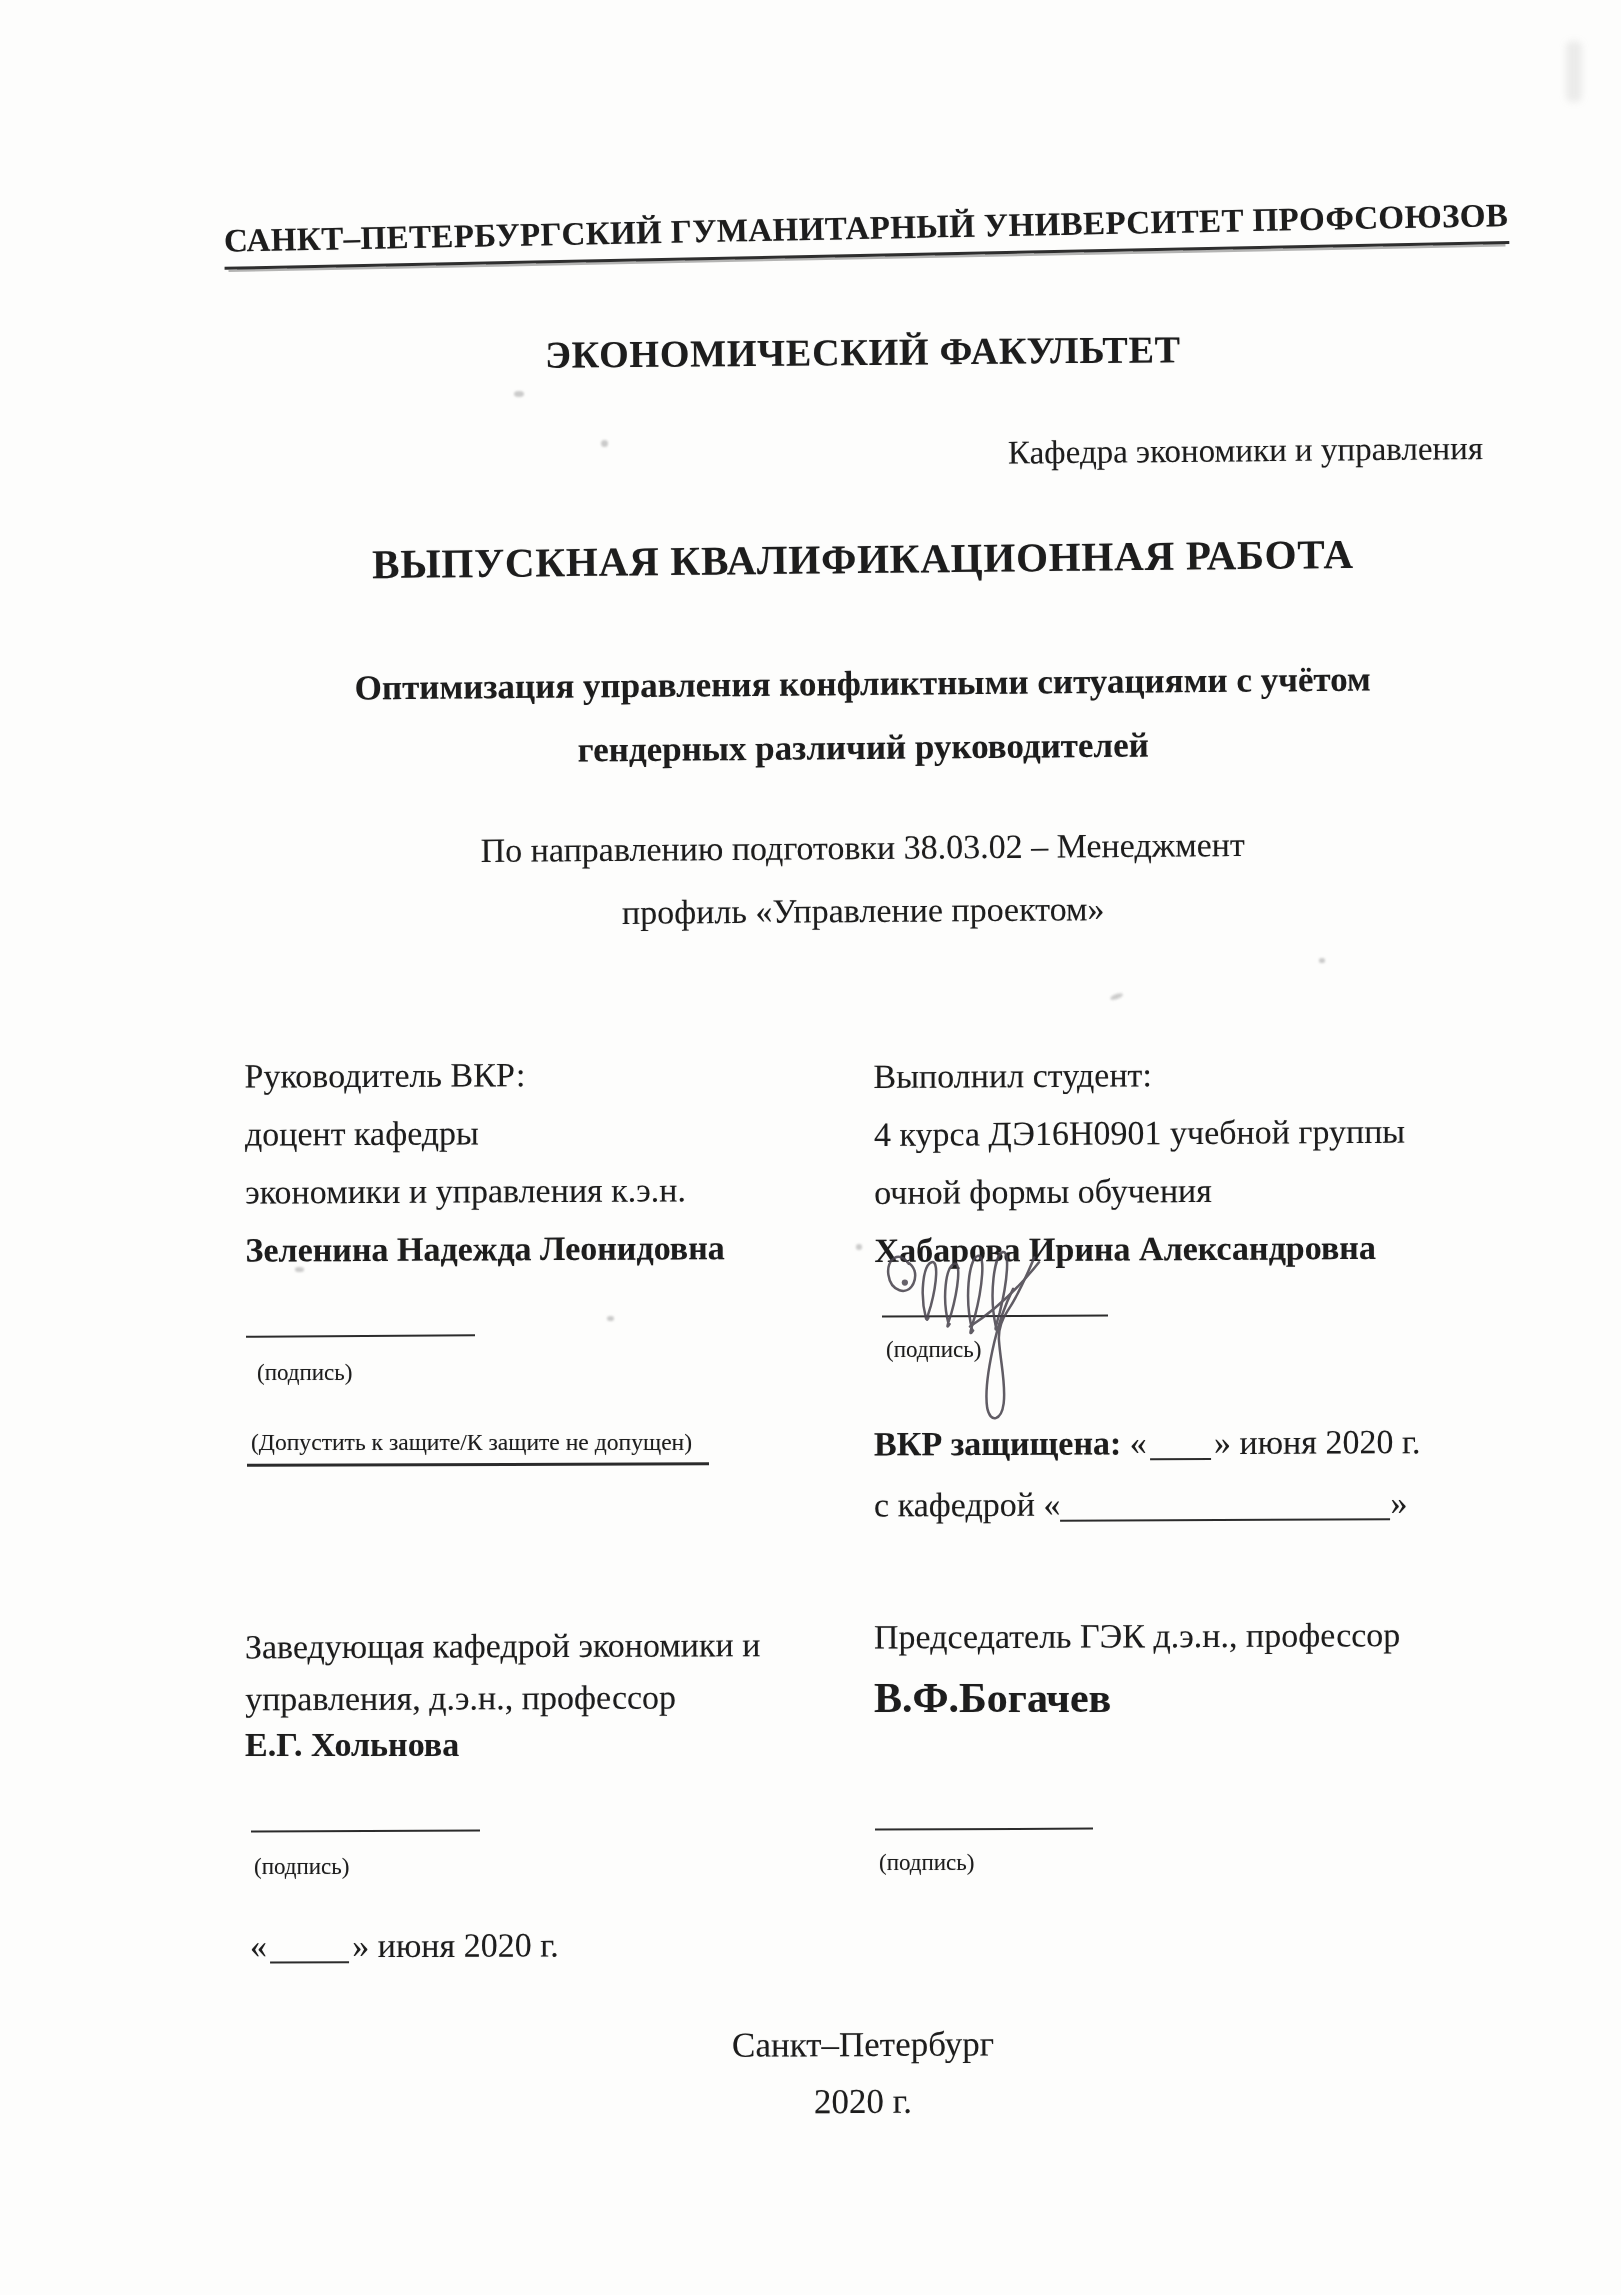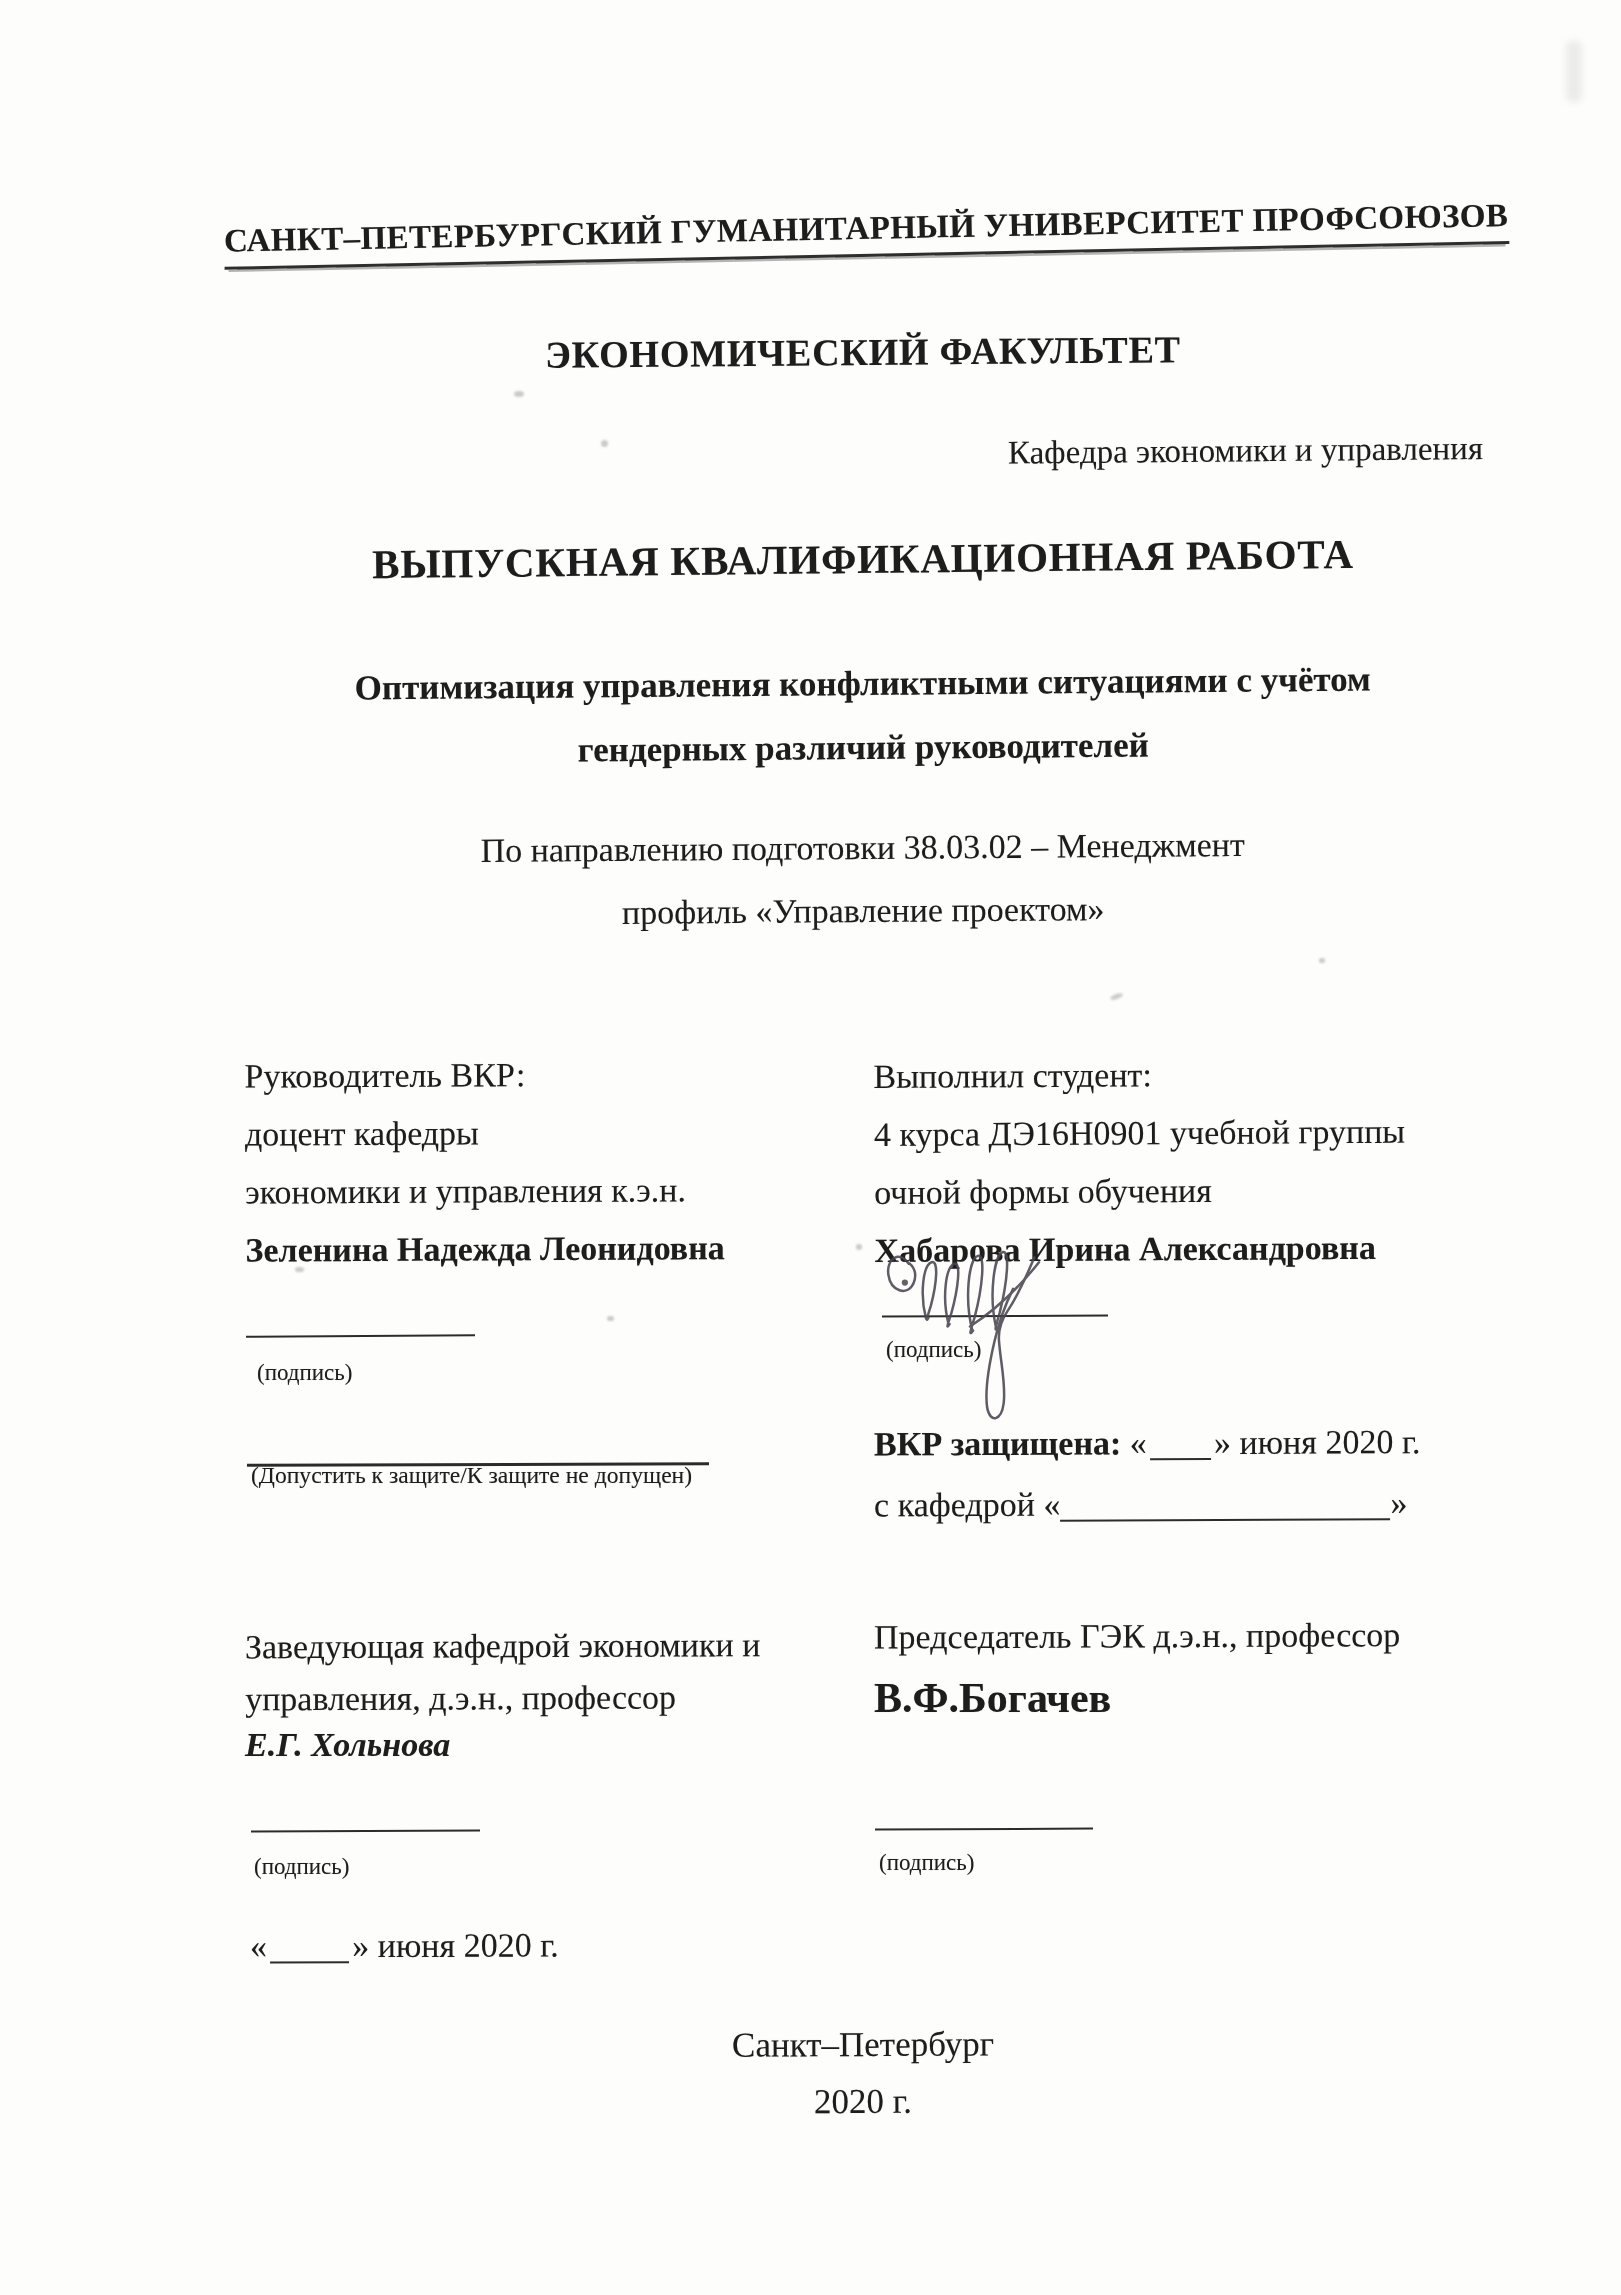--- a/index.html
+++ b/index.html
@@ -38,33 +38,33 @@
 
   .sigline{border-top:2.4px solid #2c2c2c;height:0;}
   #sup-sign-line{top:1335px;left:246px;width:229px;transform:rotate(-.4deg);}
   #sup-sign-caption{top:1360px;left:257px;font-size:23px;}
   #stu-sign-line{top:1315px;left:882px;width:226px;z-index:1;transform:rotate(-.2deg);}
   #stu-sign-caption{top:1337px;left:886px;font-size:23px;}
   #signature-box{top:1229px;left:868px;width:240px;height:217px;z-index:2;}
 
   #admission-line{top:1463px;left:247px;width:462px;border-top:3.1px solid #2b2b2b;
     height:0;transform:rotate(-.2deg);}
-  #admission-caption{top:1462px;left:251px;font-size:23.6px;text-align:center;}
+  #admission-caption{top:1429px;left:251px;font-size:23.6px;text-align:center;}
 
   #defense-date{top:1424px;left:874px;width:675px;font-size:34px;transform:rotate(-.25deg);}
   #defense-grade{top:1485px;left:874px;width:675px;font-size:34px;transform:rotate(-.25deg);}
   .blank{display:inline-block;border-bottom:2.4px solid #2c2c2c;height:30px;
     margin-bottom:-6.3px;}
   .w72{width:61px;margin-left:3.1px;margin-right:3.1px;}
   .w420{width:330px;}
   .w98{width:79px;margin-left:3.1px;margin-right:3.1px;}
 
   #head-block{top:1620px;left:245px;width:636px;font-size:34px;line-height:52px;
     transform:rotate(-.25deg);}
-  #head-name{top:1726px;left:245px;font-size:34px;font-weight:bold;font-style:italic;}
+  #head-name{top:1726px;left:245px;font-size:34px;font-weight:bold;}
   #chair-block{top:1617px;left:874px;width:675px;font-size:34px;transform:rotate(-.25deg);}
   #chair-name{top:1674px;left:874px;font-size:42px;font-weight:bold;}
 
   #head-sign-line{top:1830px;left:251px;width:229px;transform:rotate(-.3deg);}
   #head-sign-caption{top:1854px;left:254px;font-size:23px;}
   #chair-sign-line{top:1828px;left:875px;width:218px;transform:rotate(-.2deg);}
   #chair-sign-caption{top:1850px;left:879px;font-size:23px;}
   #head-date{top:1927px;left:250px;font-size:34px;transform:rotate(-.2deg);}
 
   #city{top:2025px;font-size:35px;transform:rotate(-.3deg);}

